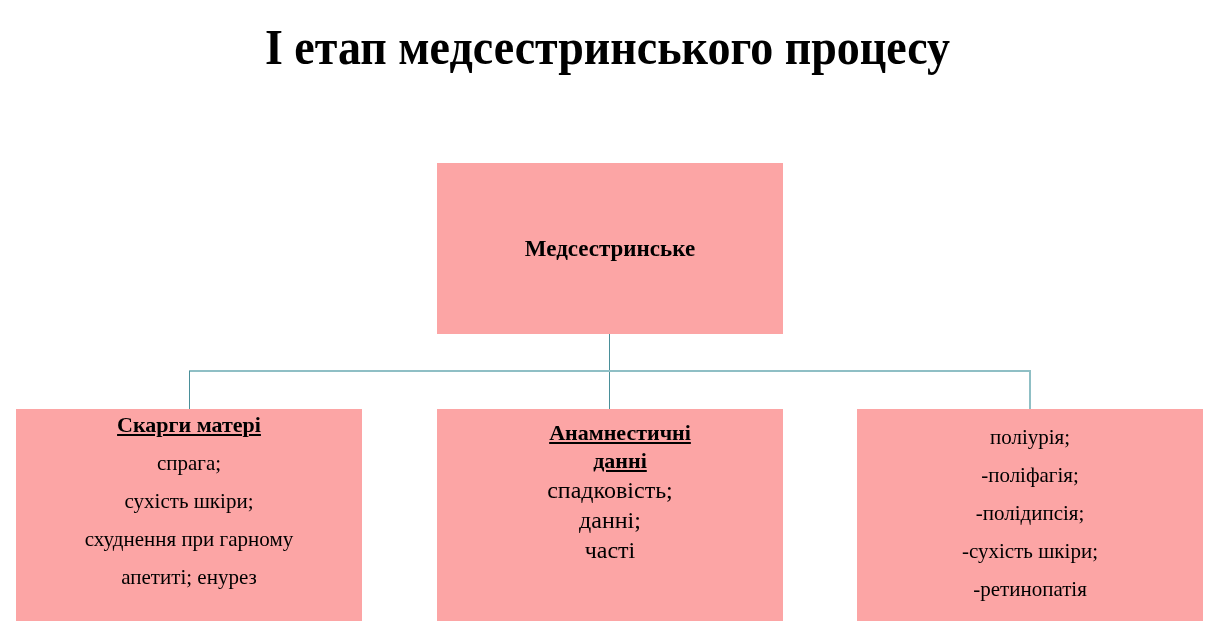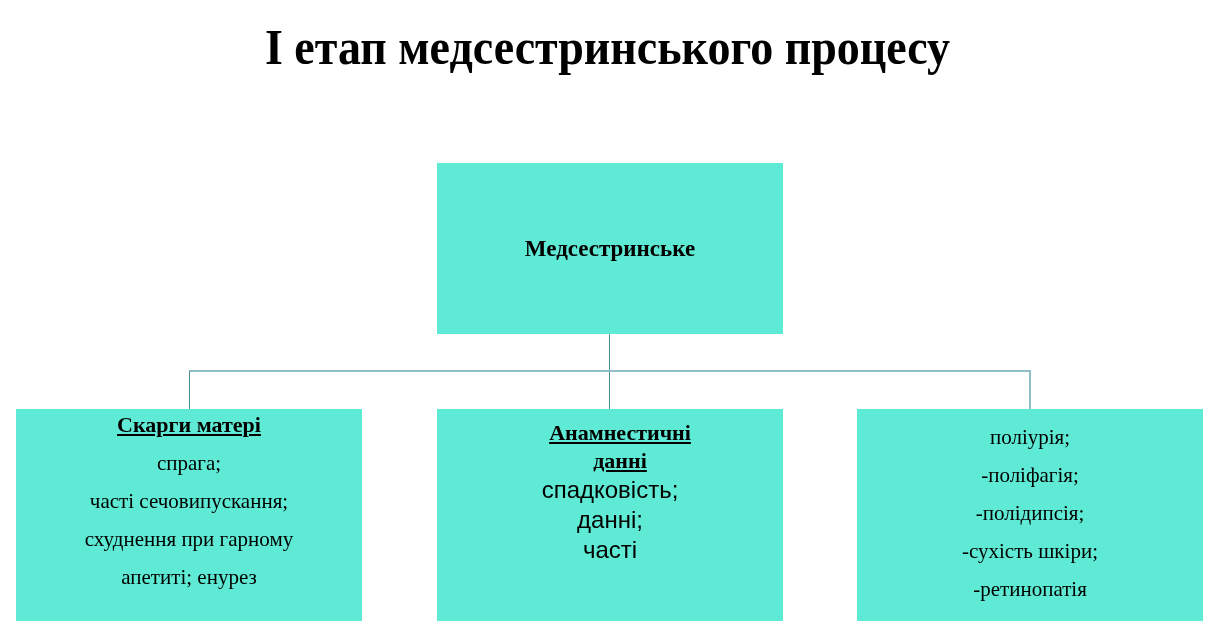--- a/index.html
+++ b/index.html
@@ -1,26 +1,26 @@
 <!DOCTYPE html>
 <html><head>
 <meta charset="utf-8">
 <style>
   html, body { margin:0; padding:0; background:#ffffff; }
   body { width:1215px; height:621px; position:relative; overflow:hidden; font-family:"Liberation Serif", serif; color:#000; }
   .title { position:absolute; left:0; top:12px; width:1215px; text-align:center; font-weight:bold; font-size:50px; line-height:70px; transform:scaleX(0.92); }
-  .box { position:absolute; background:#5eead4; display:flex; flex-direction:column; align-items:center; justify-content:center; text-align:left; box-sizing:border-box; }
+  .box { position:absolute; background:#fca5a5; display:flex; flex-direction:column; align-items:center; justify-content:center; text-align:left; box-sizing:border-box; }
   .root { left:437px; top:163px; width:346px; height:171px; font-weight:bold; font-size:23px; line-height:31px; }
   .child { top:409px; height:215px; width:346px; justify-content:flex-start; padding-top:3px; }
   .c1 { left:16px; }
   .c2 { left:437px; }
   .c3 { left:857px; }
   .head { font-weight:bold; text-decoration:underline; font-size:22px; line-height:26px; }
   .line { font-size:21px; line-height:25px;margin-top:13px; }
-  .sans { font-family:Liberation Sans, sans-serif; font-size:24px; line-height:30px; }
+  .sans { font-family:Liberation Serif, serif; font-size:24px; line-height:30px; }
   .c2 .head { font-size:22px; line-height:28px;margin-left:20px; }
   .conn { position:absolute; background:#8fbfc5; }
   .vline { background:#4a8f99; }
 </style>
 </head>
 <body>
 
 <div class="title">I етап медсестринського процесу</div>
 
 <div class="conn vline" style="left:609px; top:334px; width:1px; height:75px;"></div>
@@ -28,21 +28,21 @@
 <div class="conn vline" style="left:189px; top:371px; width:1px; height:38px;"></div>
 <div class="conn" style="left:1029px; top:371px; width:2px; height:38px;"></div>
 
 <div class="box root">
   <div>Медсестринське</div>
 </div>
 
 <div class="box child c1">
   <div class="head">Скарги матері</div>
   <div class="line">спрага;</div>
-  <div class="line">часті сечовипускання;</div>
+  <div class="line">сухість шкіри;</div>
   <div class="line">схуднення при гарному</div>
   <div class="line">апетиті; енурез</div>
 </div>
 
 <div class="box child c2" style="padding-top:10px;">
   <div class="head">Анамнестичні</div>
   <div class="head">данні</div>
   <div class="sans">спадковість;</div>
   <div class="sans">данні;</div>
   <div class="sans">часті</div>

